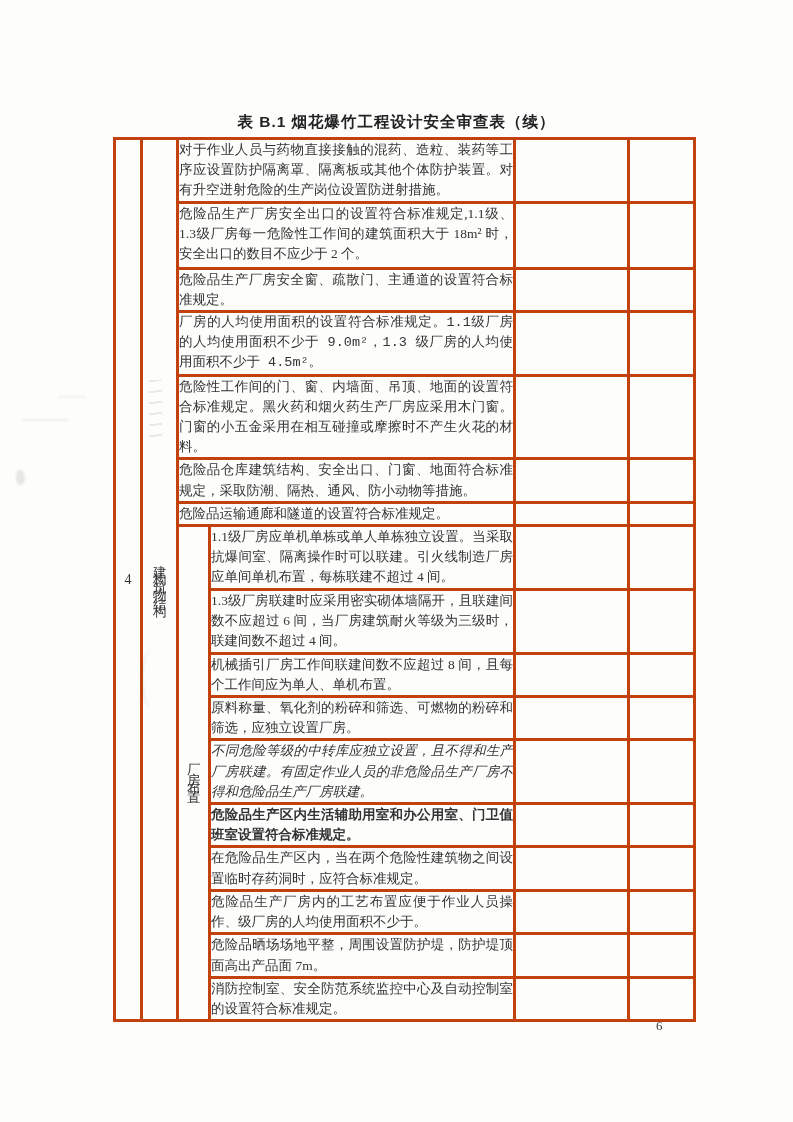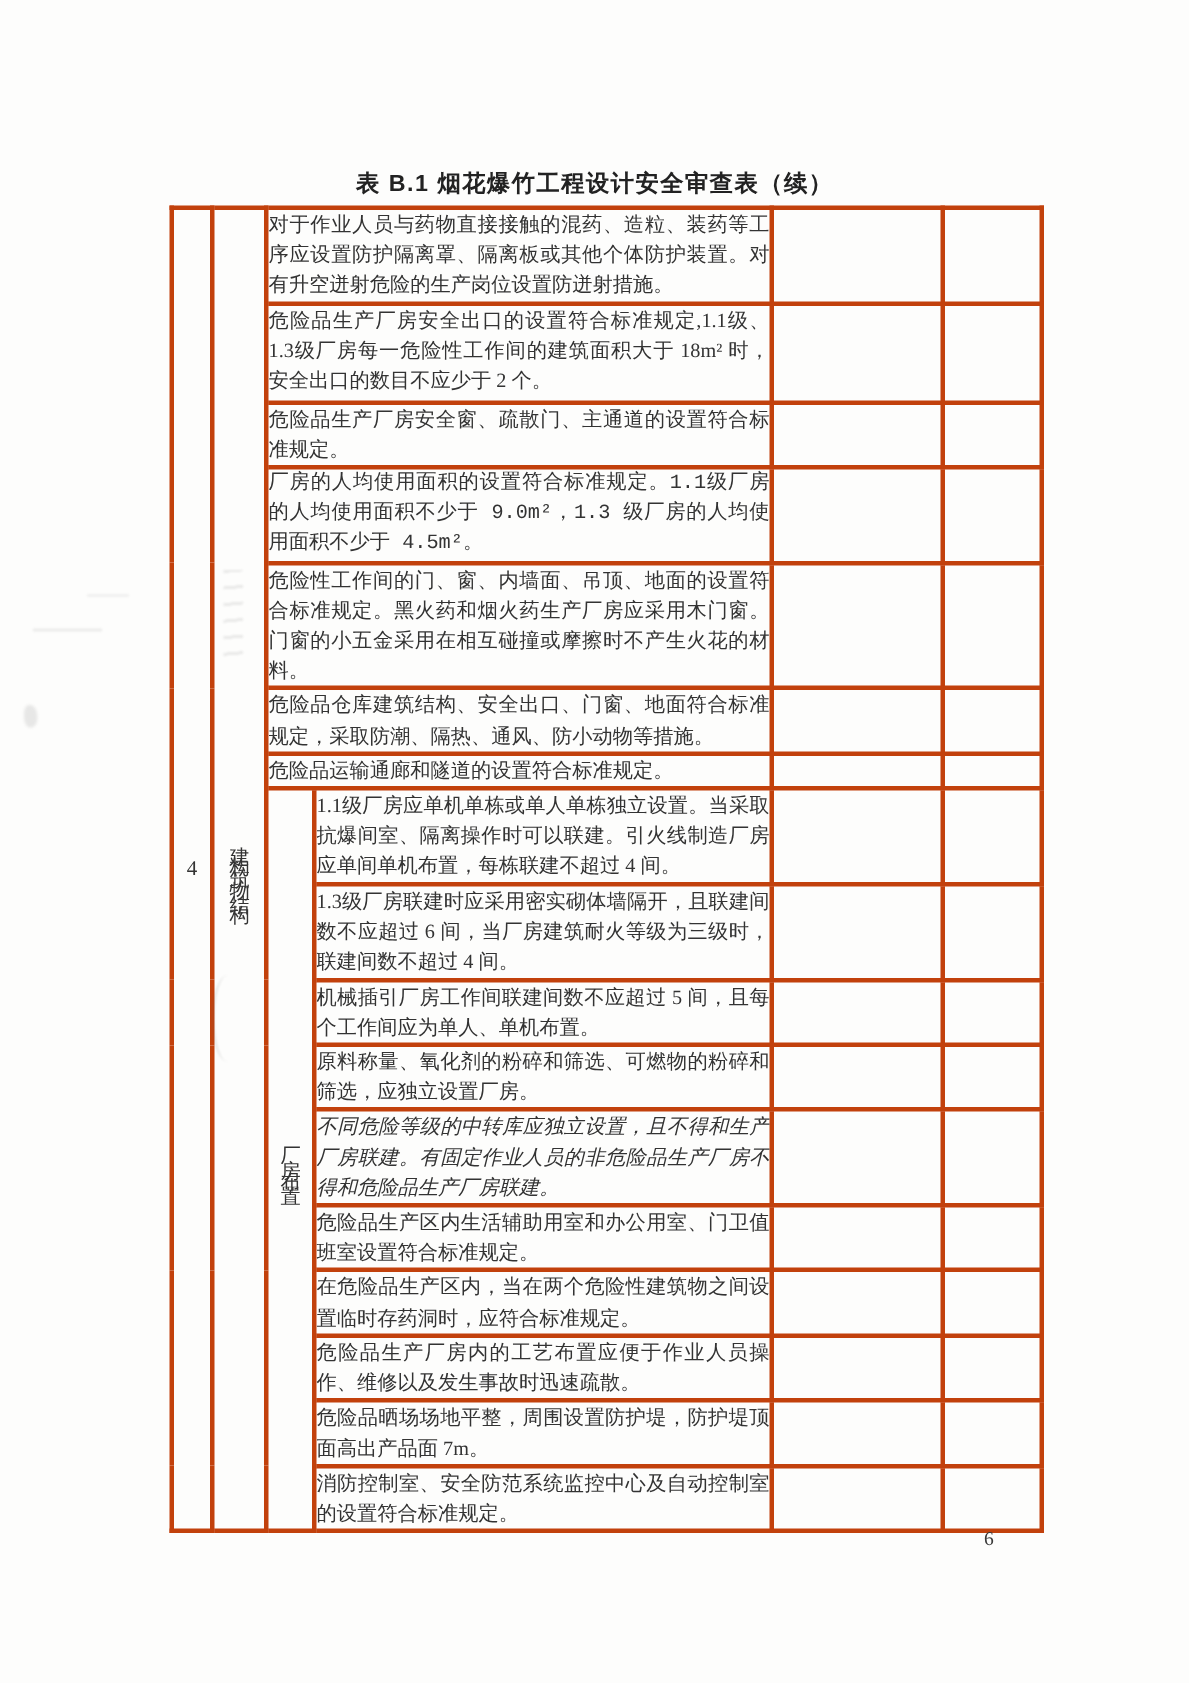--- a/index.html
+++ b/index.html
@@ -176,46 +176,46 @@
         <td class="cell-content">1.1级厂房应单机单栋或单人单栋独立设置。当采取抗爆间室、隔离操作时可以联建。引火线制造厂房应单间单机布置，每栋联建不超过 4 间。</td>
         <td class="cell-blank"></td>
         <td class="cell-blank"></td>
       </tr>
       <tr style="height:63px;margin-top:14px;">
         <td class="cell-content">1.3级厂房联建时应采用密实砌体墙隔开，且联建间数不应超过 6 间，当厂房建筑耐火等级为三级时，联建间数不超过 4 间。</td>
         <td class="cell-blank"></td>
         <td class="cell-blank"></td>
       </tr>
       <tr style="height:42px;">
-        <td class="cell-content">机械插引厂房工作间联建间数不应超过 5 间，且每个工作间应为单人、单机布置。</td>
+        <td class="cell-content">机械插引厂房工作间联建间数不应超过 8 间，且每个工作间应为单人、单机布置。</td>
         <td class="cell-blank"></td>
         <td class="cell-blank"></td>
       </tr>
       <tr style="height:41px;">
         <td class="cell-content">原料称量、氧化剂的粉碎和筛选、可燃物的粉碎和筛选，应独立设置厂房。</td>
         <td class="cell-blank"></td>
         <td class="cell-blank"></td>
       </tr>
       <tr style="height:62px;font-style:italic;">
         <td class="cell-content">不同危险等级的中转库应独立设置，且不得和生产厂房联建。有固定作业人员的非危险品生产厂房不得和危险品生产厂房联建。</td>
         <td class="cell-blank"></td>
         <td class="cell-blank"></td>
       </tr>
-      <tr style="height:42px;">
+      <tr style="height:42px;font-weight:bold;">
         <td class="cell-content">危险品生产区内生活辅助用室和办公用室、门卫值班室设置符合标准规定。</td>
         <td class="cell-blank"></td>
         <td class="cell-blank"></td>
       </tr>
       <tr style="height:41px;">
         <td class="cell-content">在危险品生产区内，当在两个危险性建筑物之间设置临时存药洞时，应符合标准规定。</td>
         <td class="cell-blank"></td>
         <td class="cell-blank"></td>
       </tr>
       <tr style="height:42px;">
-        <td class="cell-content">危险品生产厂房内的工艺布置应便于作业人员操作、维修以及发生事故时迅速疏散。</td>
+        <td class="cell-content">危险品生产厂房内的工艺布置应便于作业人员操作、级厂房的人均使用面积不少于。</td>
         <td class="cell-blank"></td>
         <td class="cell-blank"></td>
       </tr>
       <tr style="height:40px;">
         <td class="cell-content">危险品晒场场地平整，周围设置防护堤，防护堤顶面高出产品面 7m。</td>
         <td class="cell-blank"></td>
         <td class="cell-blank"></td>
       </tr>
       <tr style="height:40px;">
         <td class="cell-content">消防控制室、安全防范系统监控中心及自动控制室的设置符合标准规定。</td>

